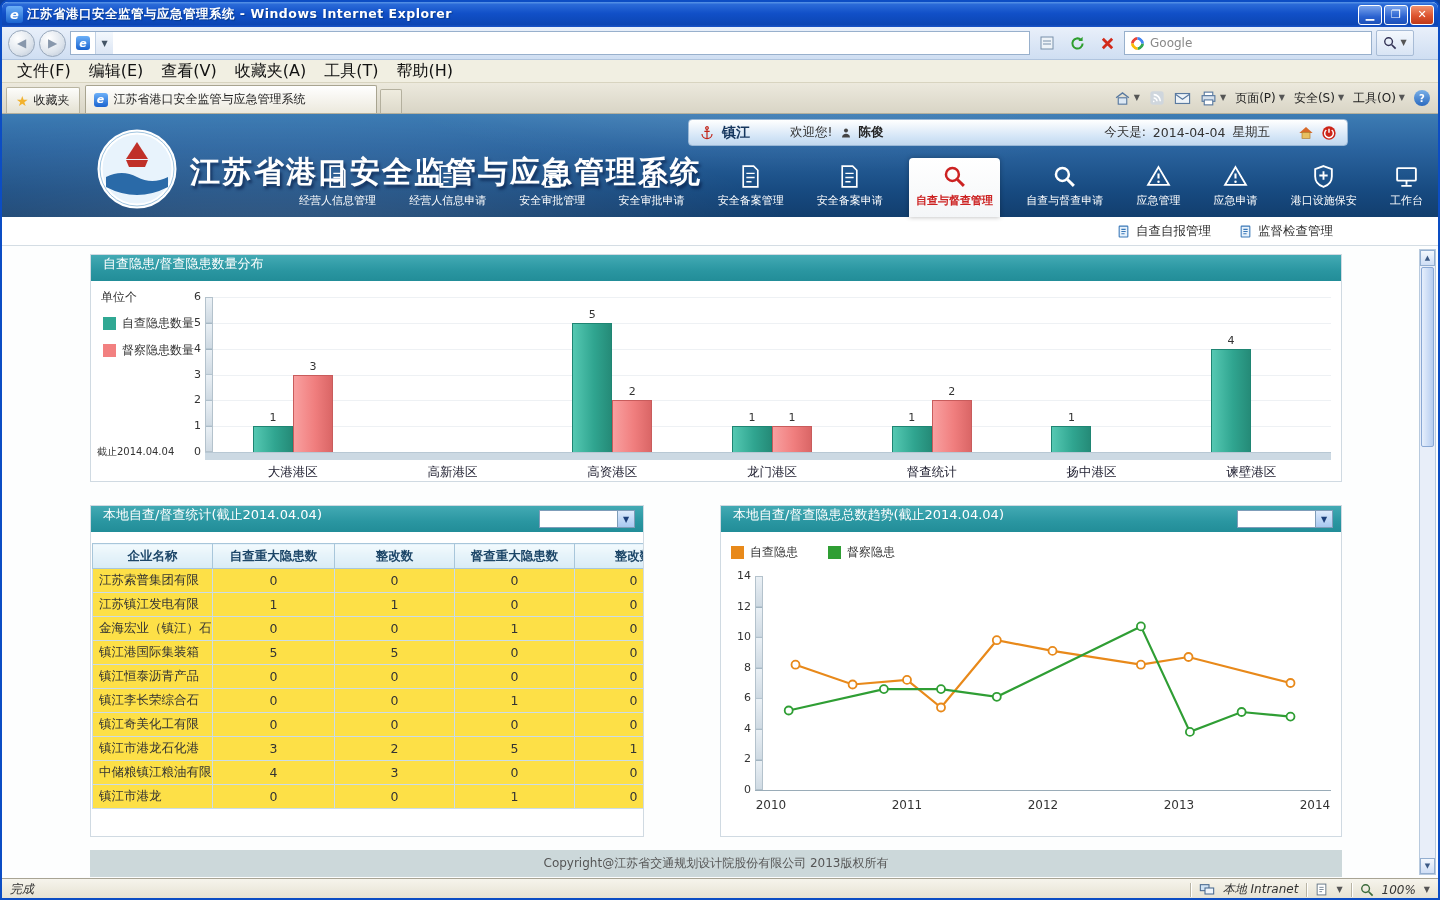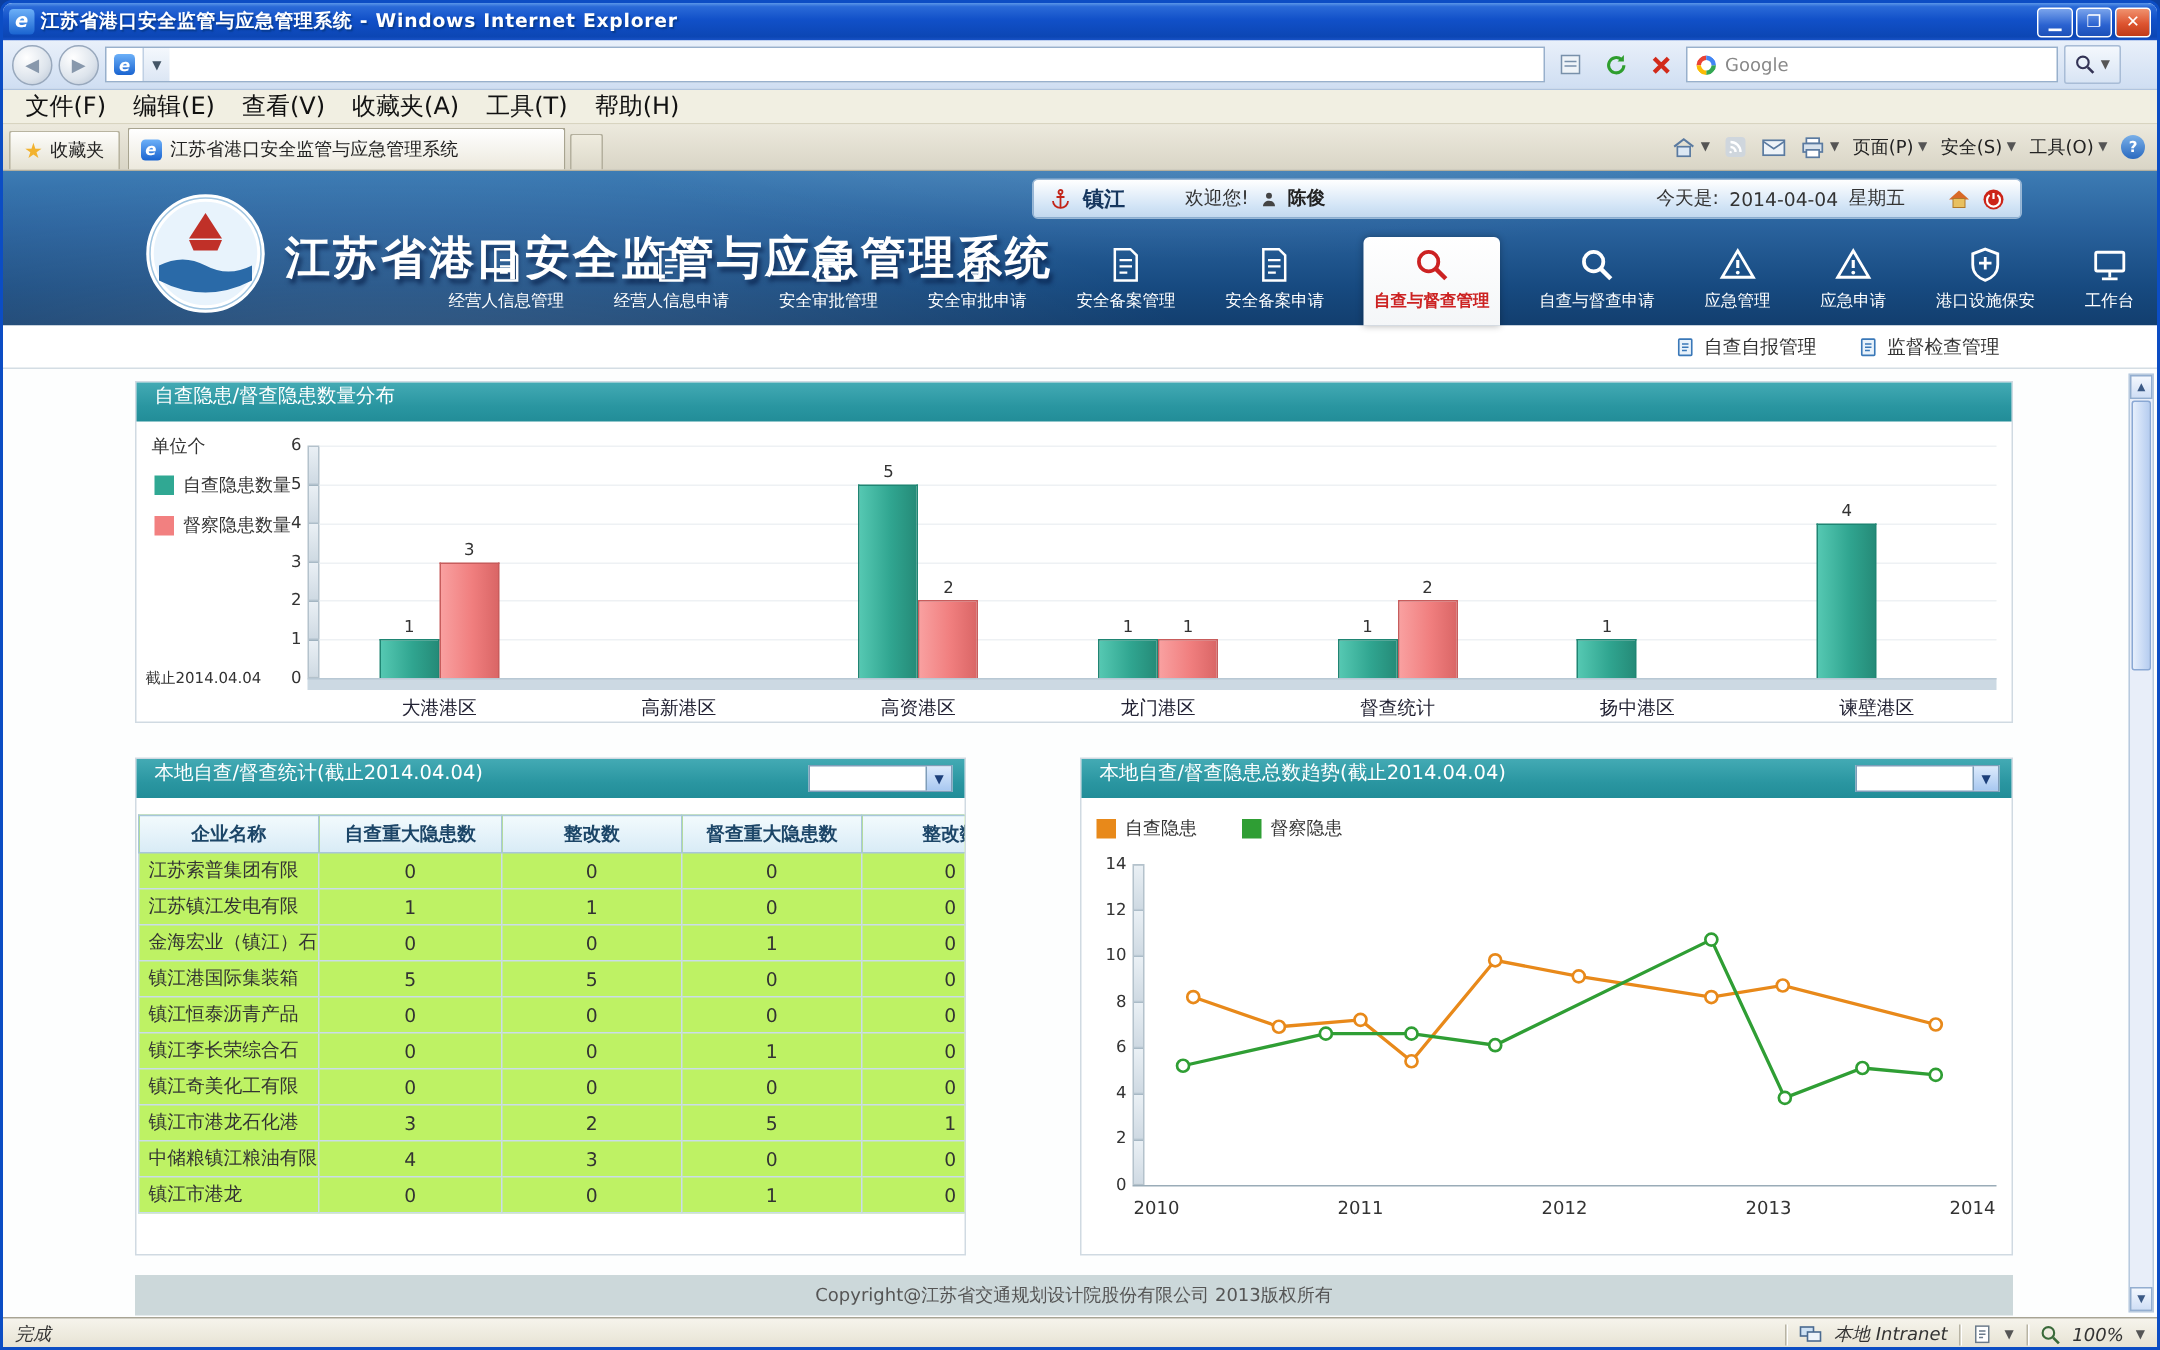--- a/index.html
+++ b/index.html
@@ -91,21 +91,21 @@
 .bc-bar.b2{background:linear-gradient(90deg,#f9a0a0 0%,#f07e7e 55%,#da6666 100%);border:1px solid #c85c5c;border-bottom:none;}
 .bc-val{position:absolute;width:40px;text-align:center;font-size:11px;color:#333;}
 
 
 .lc-legend{position:absolute;left:10px;top:12px;display:flex;gap:30px;}
 .lc-ylab{position:absolute;left:4px;width:26px;text-align:right;font-size:11px;color:#333;}
 .lc-base{position:absolute;height:1px;background:#9aacb8;}
 .lc-xlab{position:absolute;width:40px;text-align:center;font-size:12px;color:#333;}
 
 
-#dtable{position:absolute;left:1px;top:11px;border-collapse:collapse;table-layout:fixed;background:#bef264;width:600px;}
+#dtable{position:absolute;left:1px;top:11px;border-collapse:collapse;table-layout:fixed;background:#fde047;width:600px;}
 #dtable th{height:25px;background:linear-gradient(180deg,#f2fafd,#d8ebf6);border:1px solid #a8c6da;font-size:12.5px;color:#1c4668;font-weight:bold;white-space:nowrap;overflow:hidden;}
 #dtable td{height:24px;border:1px solid #cadcea;font-size:12.5px;color:#333;white-space:nowrap;overflow:hidden;}
 #dtable td.name{padding-left:6px;}
 #dtable td.num{text-align:center;}
 
 
 .scrollv{position:absolute;background:#e8eef9;border:1px solid #b8cade;}
 .scr-btn{position:absolute;left:0;width:100%;height:16px;background:linear-gradient(180deg,#f4f8fe,#cfdef5);border:1px solid #93aed0;display:flex;align-items:center;justify-content:center;font-size:7px;color:#3c5a86;}
 .scr-btn.dn{bottom:0;top:auto;}
 .scr-thumb{position:absolute;left:1px;width:13px;background:linear-gradient(90deg,#e6effc,#b6cdf0);border:1px solid #8aa8d4;border-radius:2px;}

